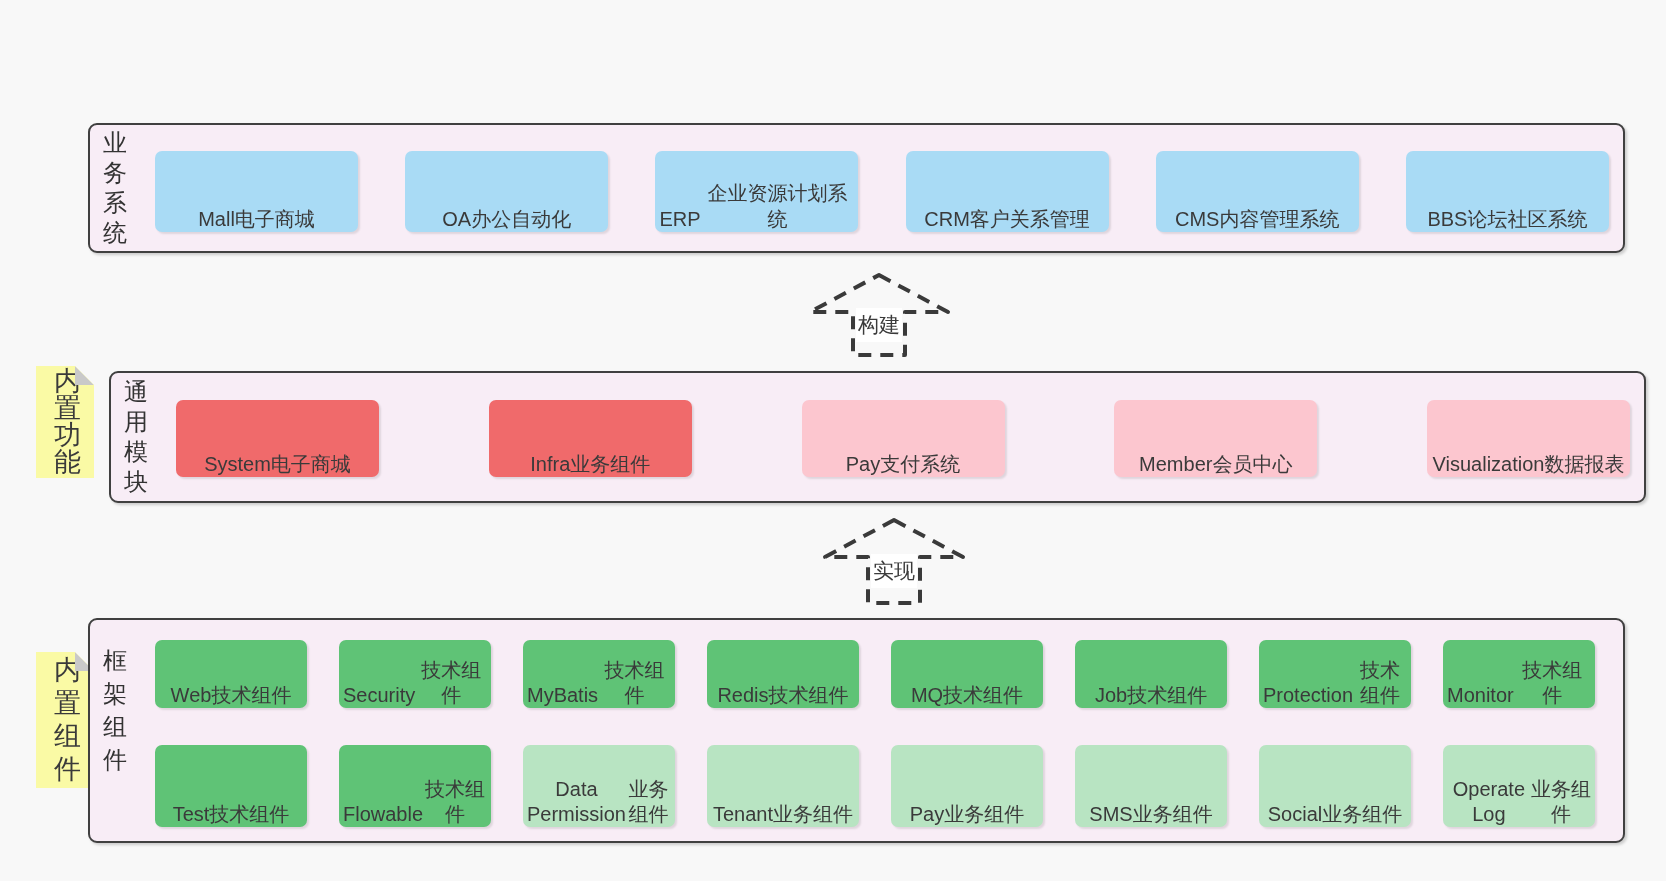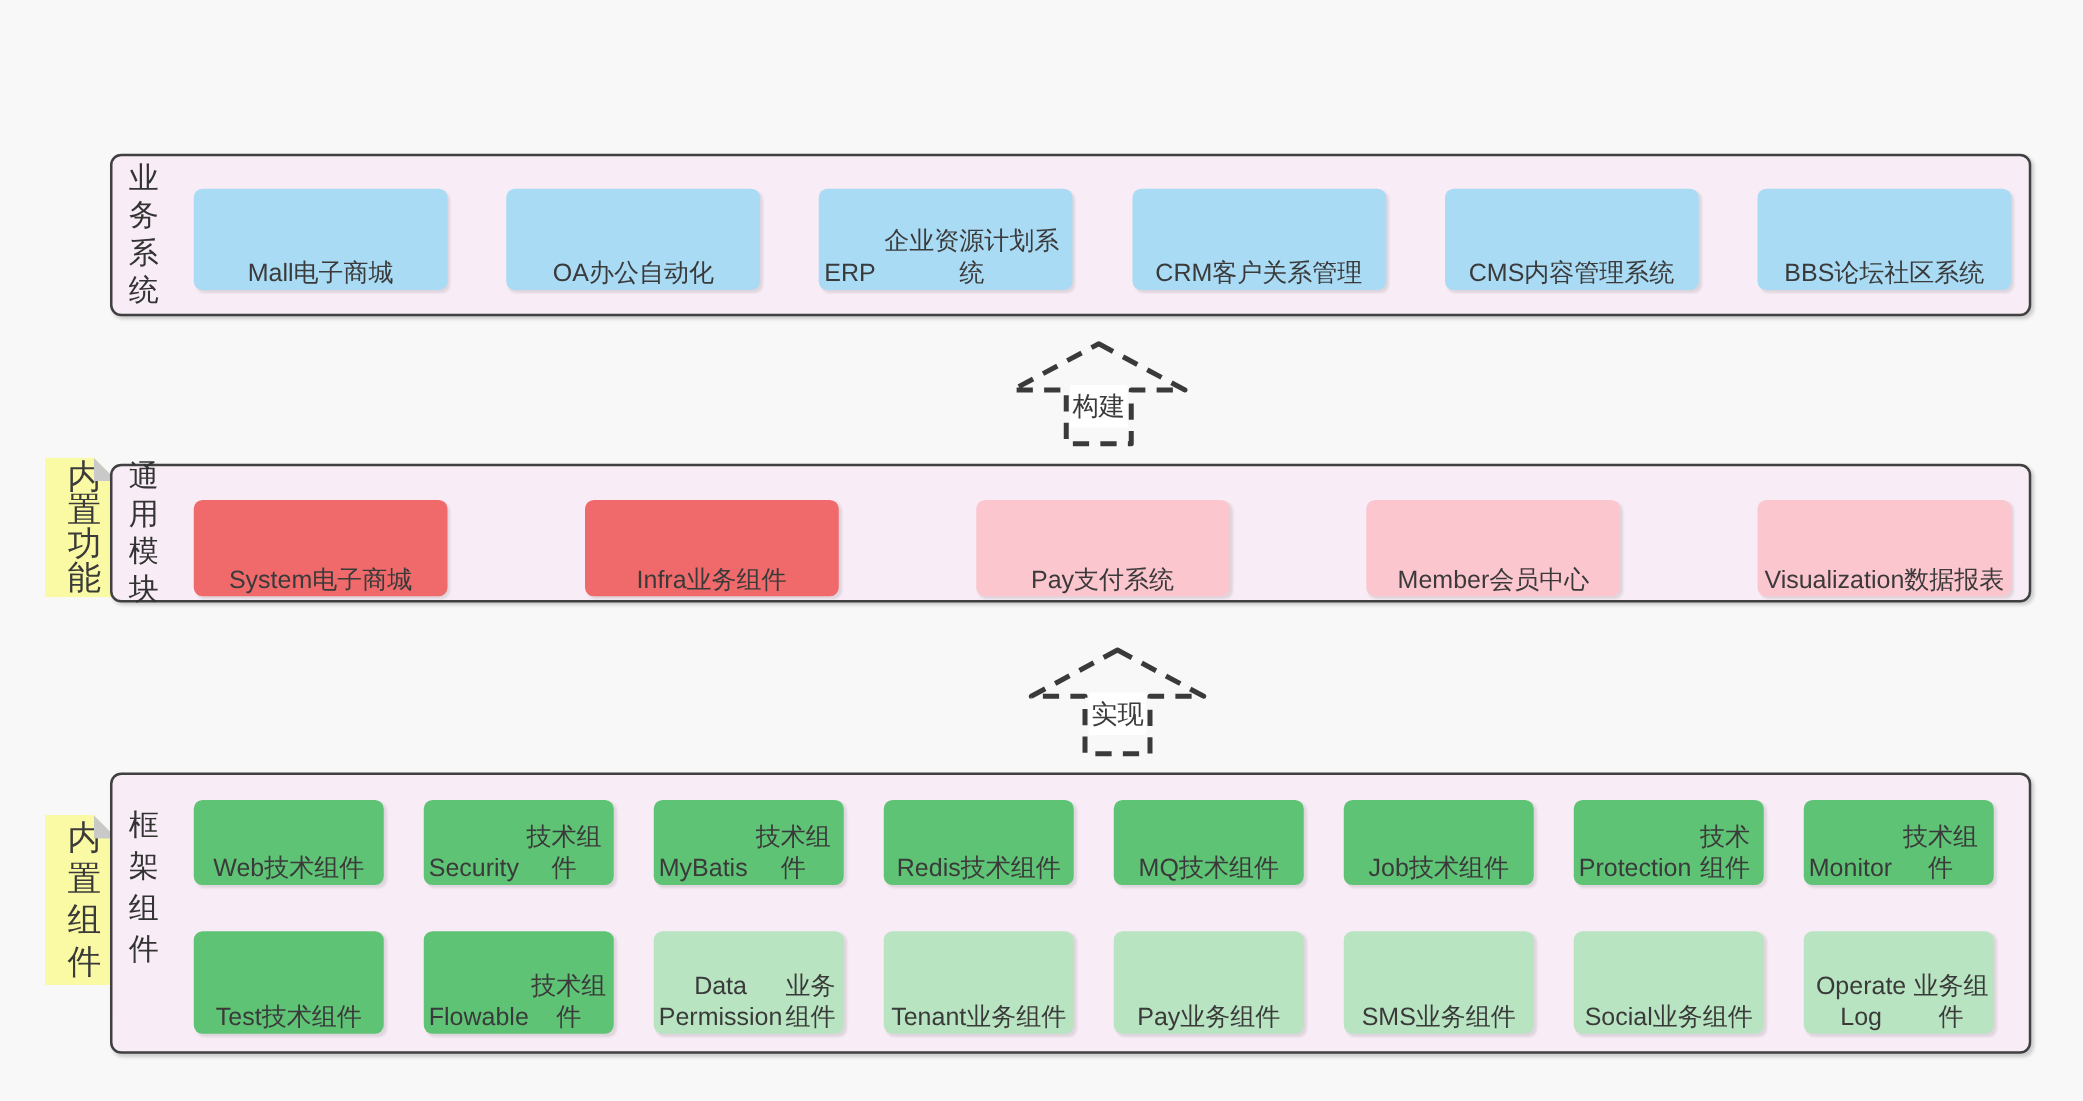--- a/index.html
+++ b/index.html
@@ -19,21 +19,21 @@
     position:absolute;
     left:88px;width:1537px;
     background:#f8edf6;
     border:2px solid #404040;
     border-radius:9px;
     box-shadow:2px 2px 3px rgba(0,0,0,0.18);
     box-sizing:border-box;
     z-index:1;
   }
   .band-top{top:123px;height:130px;}
-  .band-mid{top:371px;height:111px;}
+  .band-mid{top:371px;height:132px;margin-left:21px;}
   .band-bot{top:618px;height:225px;}
   .band-label{
     position:absolute;left:13px;top:50%;
     transform:translateY(-50%);
     width:26px;
     text-align:left;
     word-break:break-all;
     font-size:24px;
     line-height:30px;
     color:#333;

